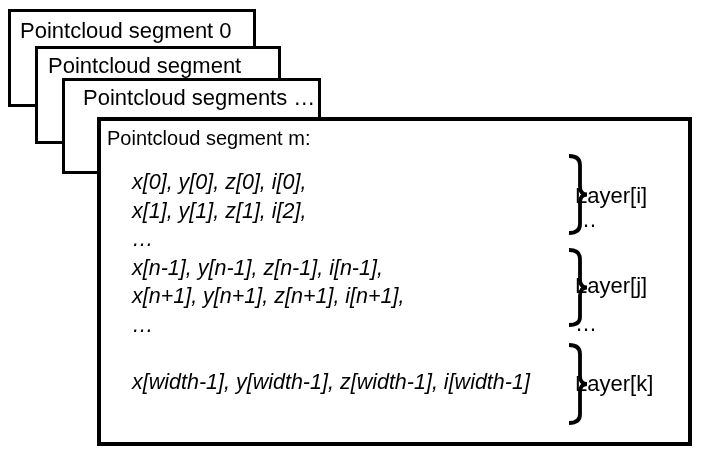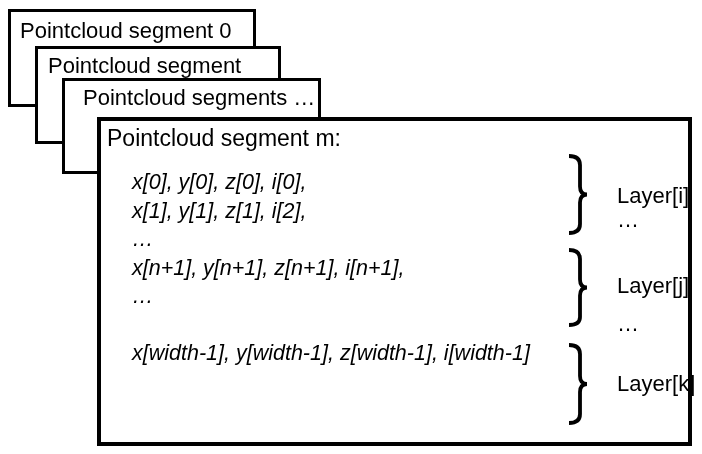--- a/index.html
+++ b/index.html
@@ -36,21 +36,21 @@
   #card3 .card-label { left: 10px; top: 3px; margin-left: 8px; }
   #main-card {
     left: 97px; top: 117px;
     width: 595px; height: 329px;
     border-width: 4px;
     z-index: 4;
   }
   .main-title {
     position: absolute;
     left: 6px; top: 4px;
-    font-size: 23px;
+    font-size: 20px;
     line-height: 27px;
     white-space: nowrap;
   }
   .lines {
     position: absolute;
     left: 31px; top: 47px;
     font-size: 21.5px;
     line-height: 28.5px;
     font-style: italic;
   }
@@ -61,21 +61,21 @@
   .brace {
     position: absolute;
     left: 465px;
     display: block;
   }
   #brace-i { top: 33px; }
   #brace-j { top: 127px; }
   #brace-k { top: 222px; }
   .layer-label, .layer-more {
     position: absolute;
-    left: 516px;
+    left: 474px;
     font-size: 22px;
     line-height: 28px;
     white-space: nowrap;
   }
   #label-i { top: 61px; }
   #more-i  { top: 85px; }
   #label-j { top: 151px; }
   #more-j  { top: 189px; }
   #label-k { top: 249px; }
 </style>
@@ -96,20 +96,21 @@
     <span class="card-label">Pointcloud segments …</span>
   </div>
 
   <div class="card" id="main-card">
     <div class="main-title">Pointcloud segment m:</div>
 
     <div class="lines">
       <div class="line">x[0], y[0], z[0], i[0],</div>
       <div class="line">x[1], y[1], z[1], i[2],</div>
       <div class="line">…</div>
+      <div class="line">x[n-1], y[n-1], z[n-1], i[n-1],</div>
       <div class="line">x[n+1], y[n+1], z[n+1], i[n+1],</div>
       <div class="line">…</div>
       <div class="line"></div>
       <div class="line">x[width-1], y[width-1], z[width-1], i[width-1]</div>
     </div>
 
     <svg class="brace" id="brace-i" width="24" height="81" viewBox="0 0 24 81">
       <path d="M3,2 Q14,2 14,11 L14,32.5 Q14,40.5 21,40.5 Q14,40.5 14,48.5 L14,70 Q14,79 3,79" fill="none" stroke="#000000" stroke-width="3.8"></path>
     </svg>
     <svg class="brace" id="brace-j" width="24" height="79" viewBox="0 0 24 79">

